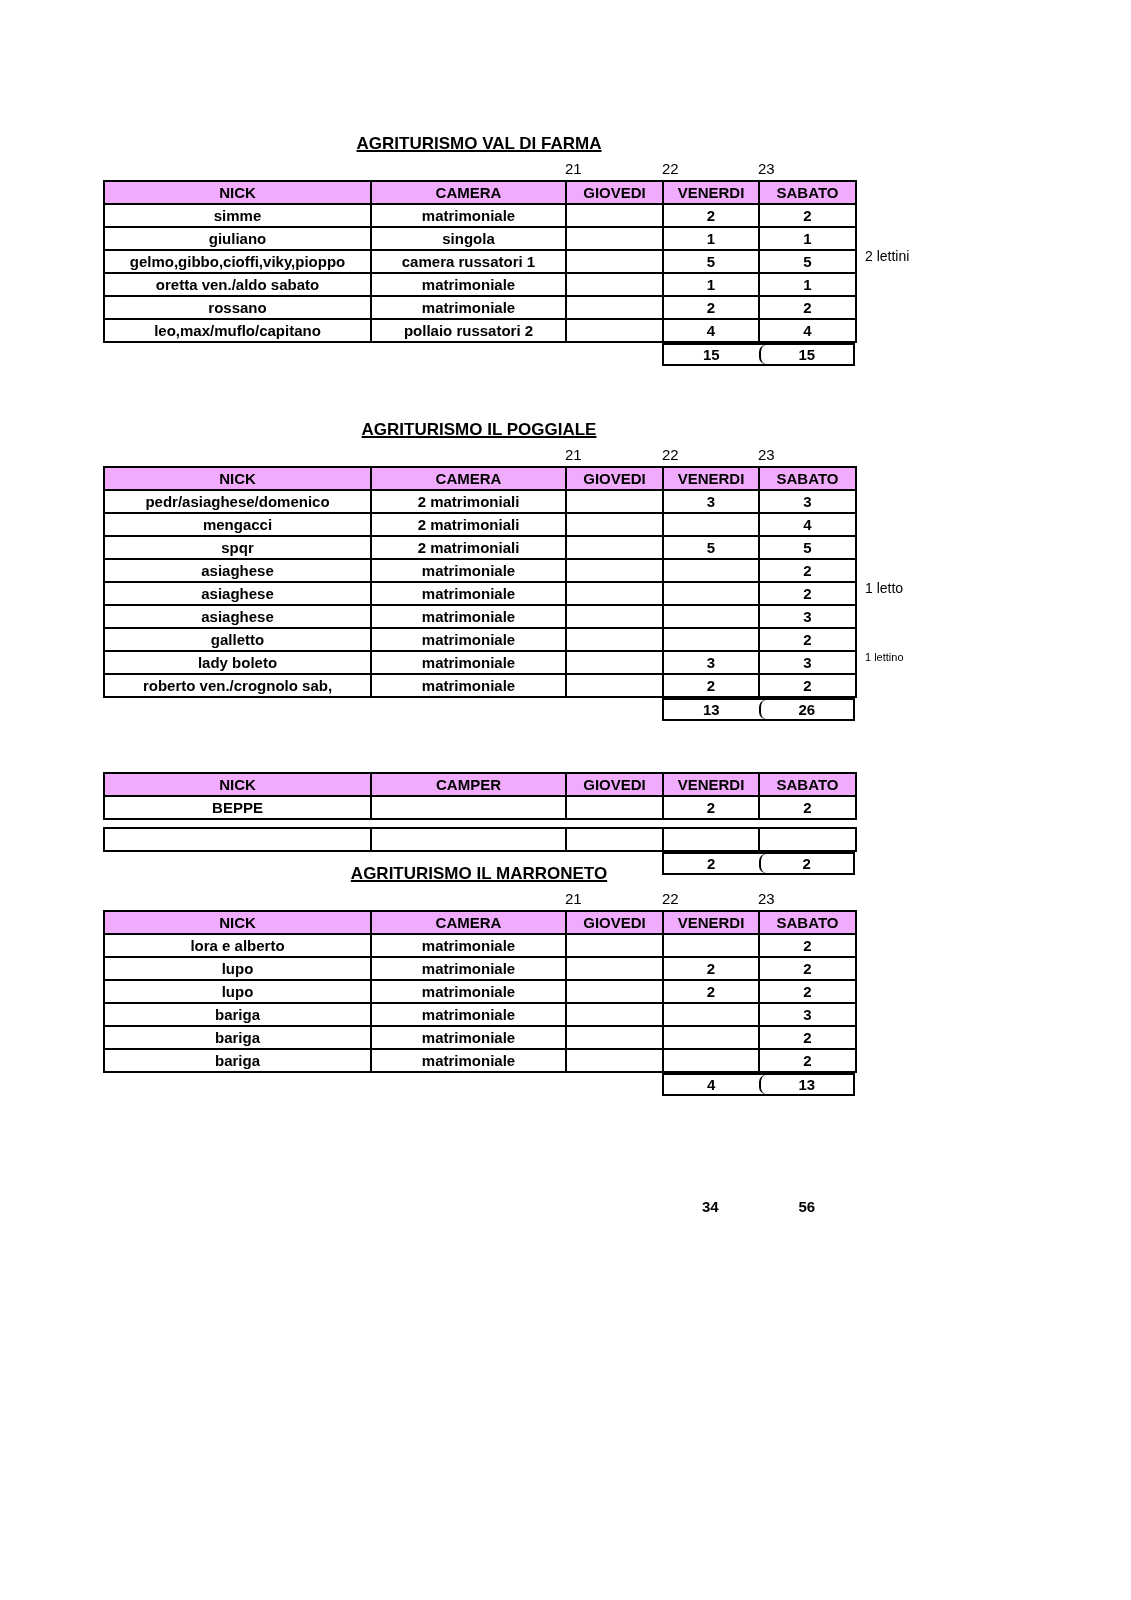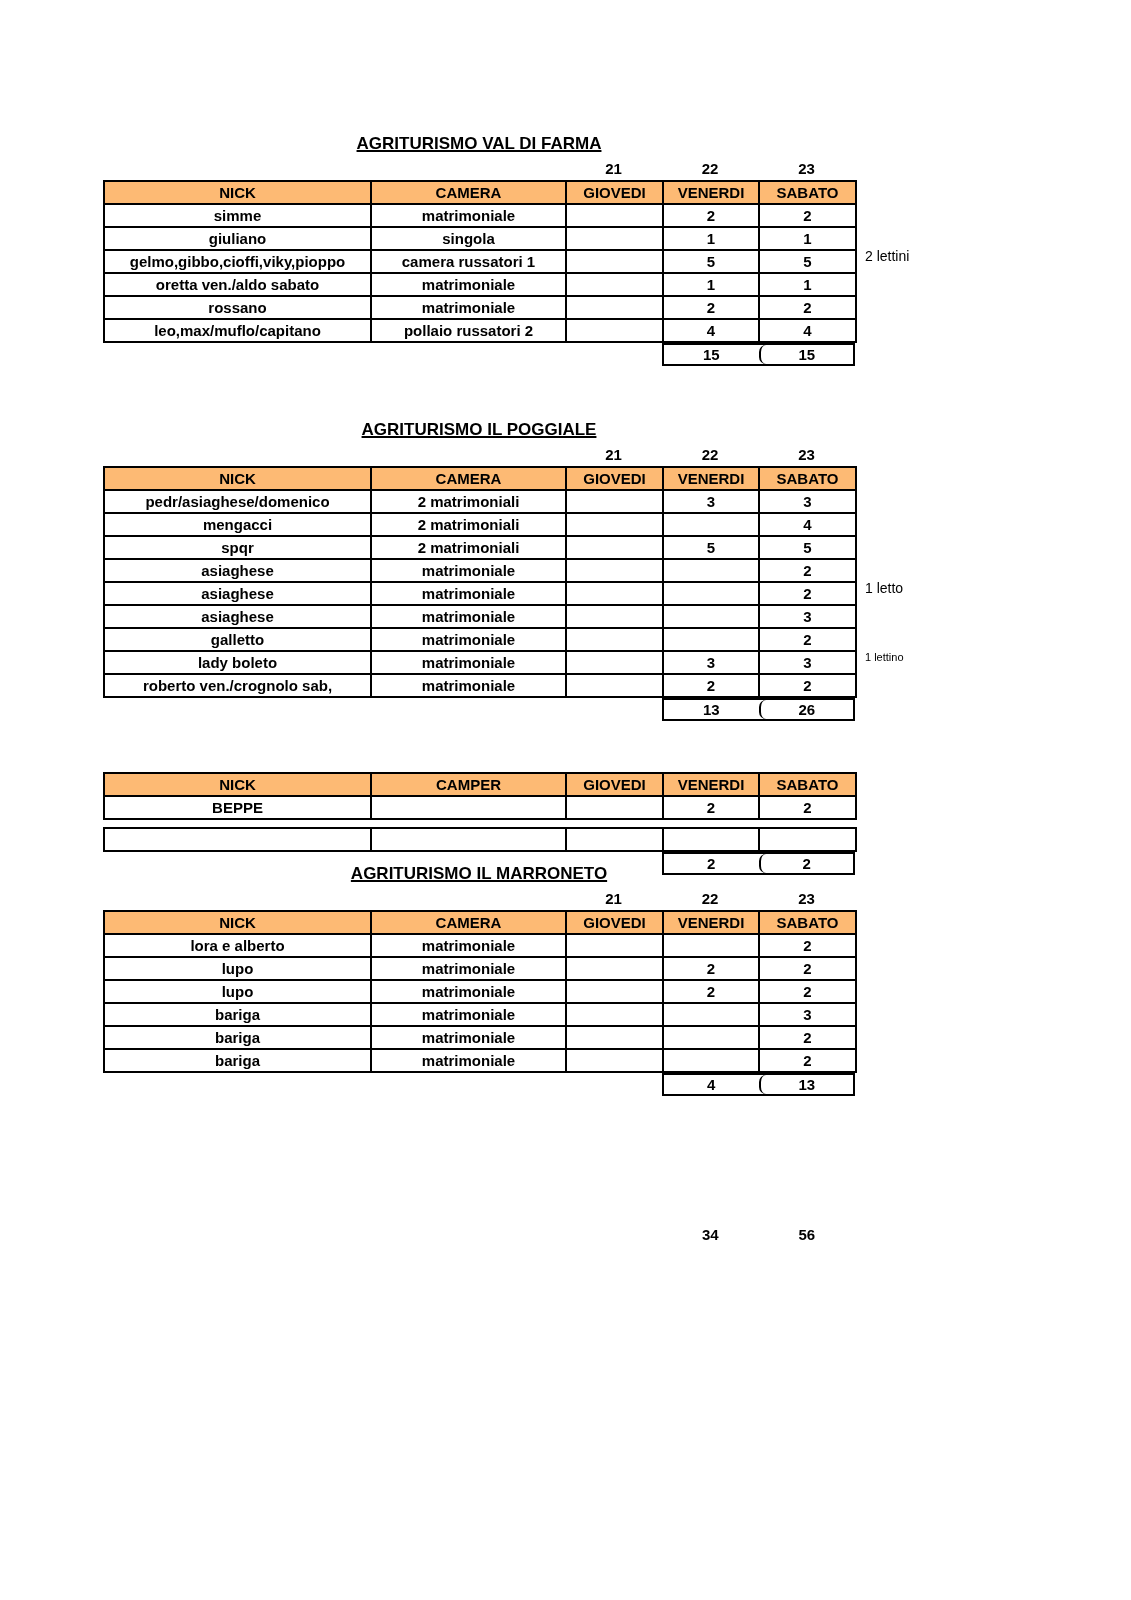--- a/index.html
+++ b/index.html
@@ -16,34 +16,34 @@
     font-size:17px; font-weight:bold;
     text-decoration:underline; text-decoration-thickness:2px;
     letter-spacing:0px;
   }
   .dates {
     height:26px; display:grid;
     grid-template-columns:267px 195px 97px 96px 97px;
     align-items:end;
   }
   .dates span {
-    text-align:center; font-weight:bold; font-size:15px; line-height:22px;
+    text-align:left; font-weight:normal; font-size:15px; line-height:22px;
   }
 
   table.grid {
     border-collapse:collapse; table-layout:fixed; width:752px;
     border:2px solid #000;
   }
   table.grid th, table.grid td {
     border:2px solid #000; height:21px; padding:0 2px;
     text-align:center; vertical-align:middle;
     font-weight:bold; font-size:15px; line-height:19px;
     overflow:visible; white-space:nowrap;
   }
-  table.grid th { background:#fdba74; }
+  table.grid th { background:#f0abfc; }
   td .cellv { display:inline-block; }
   td.sm { font-size:12px; }
   td.md { font-size:13px; }
   td.has-note { position:relative; }
   .note {
     position:absolute; left:calc(100% + 10px); top:50%;
     transform:translateY(-50%);
     font-weight:normal; font-size:14px; white-space:nowrap;margin-top:40px;
   }
   .note.small { font-size:11px; }
@@ -56,21 +56,21 @@
     display:grid; grid-template-columns:1fr 1fr;
   }
   .totals span {
     display:flex; align-items:center; justify-content:center;
     font-weight:bold; font-size:15px;border-radius:7px;
   }
   .totals span + span { border-left:2px solid #000; }
 
   .grand {
     position:absolute; left:662px; top:1197px; width:193px; height:20px;
-    display:grid; grid-template-columns:1fr 1fr;margin-top:28px;
+    display:grid; grid-template-columns:1fr 1fr;
   }
   .grand span {
     text-align:center; font-weight:bold; font-size:15px; line-height:20px;
   }
 </style>
 </head>
 <body>
 
 <div class="sheet">
 

